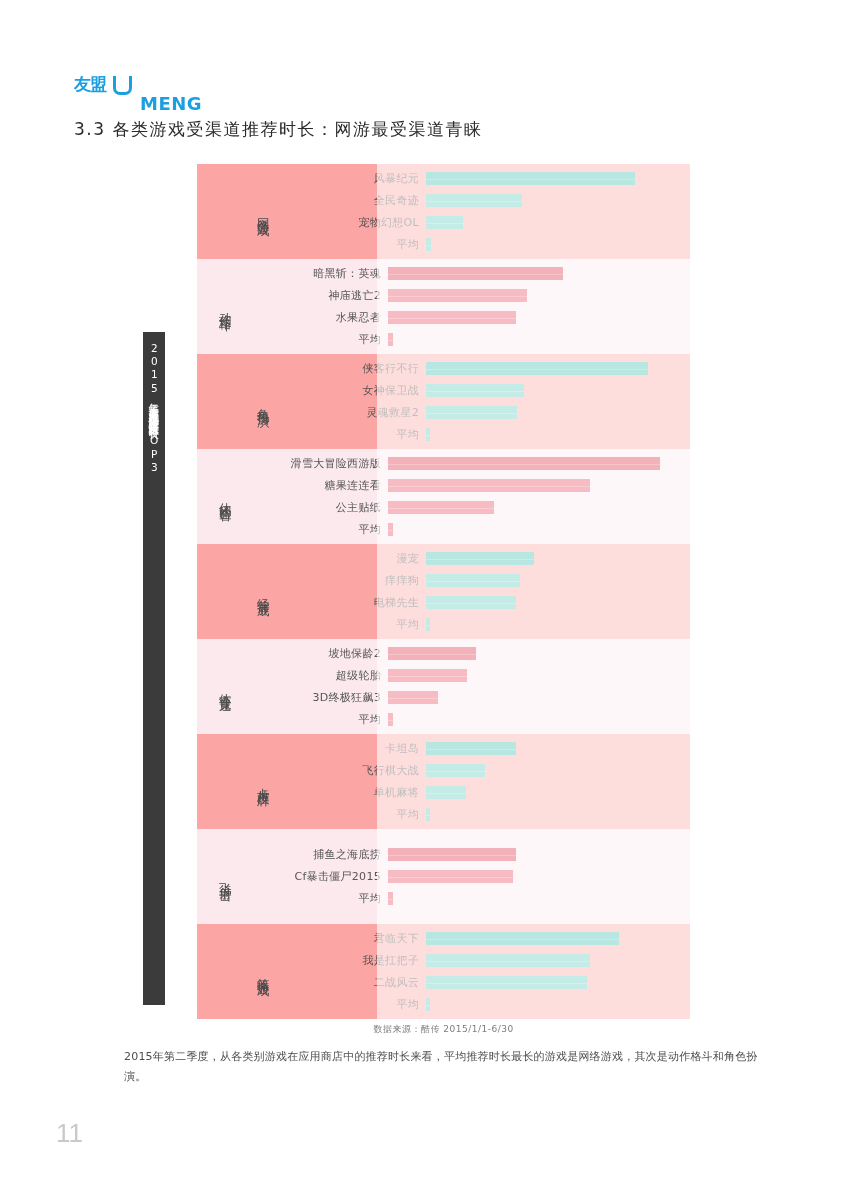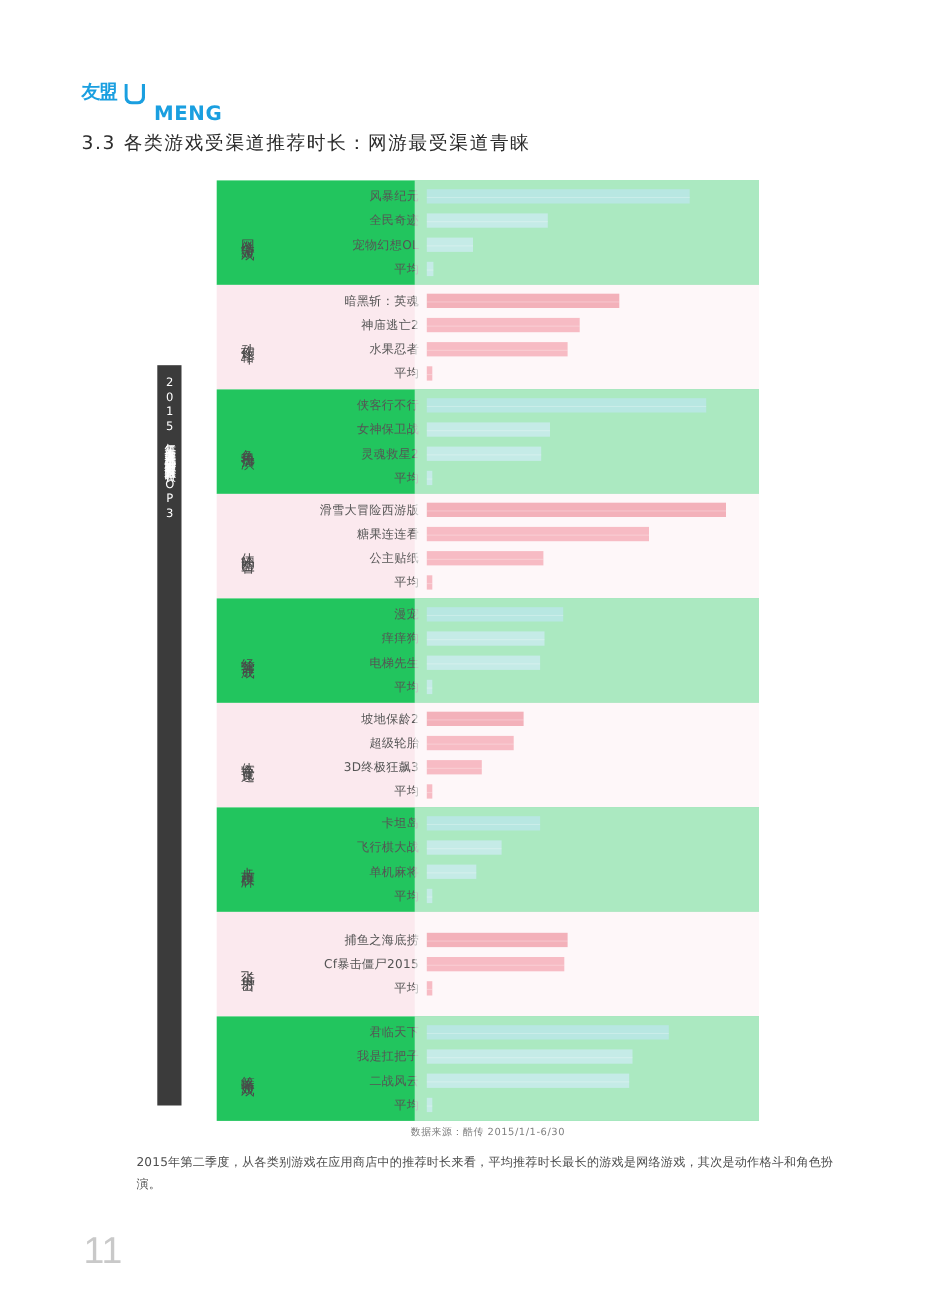--- a/index.html
+++ b/index.html
@@ -103,21 +103,21 @@
     margin-left: 32px;
   }
 
   
   .group {
     display: flex;
     align-items: stretch;
     height: 95px;
     position: relative;
   }
-  .group.teal { background: #22c55e; }
+  .group.teal { background: #fca5a5; padding-left: 38px; }
   .group.red  { background: #fbe9ee; }
 
   .group-label {
     flex: 0 0 48px;
     display: flex;
     align-items: center;
     justify-content: center;
     padding-left: 4px;
   }
   .group-label span {
@@ -205,24 +205,23 @@
     color: #4d4d4d;
     line-height: 1.85;
     letter-spacing: .2px;
   }
 
   
   .page-num {
     position: absolute;
     left: 56px;
     top: 1118px;
-    font-size: 34px;
+    font-size: 26px;
     color: #c9c9c9;
     font-family: "Liberation Sans", sans-serif;
-    margin-left: 20px;
   }
 </style>
 </head>
 <body>
 
 <div class="logo-wrap">
   <span class="logo-cn">友盟</span>
   <span class="logo-mark"></span>
   <span class="logo-en">MENG</span>
 </div>

